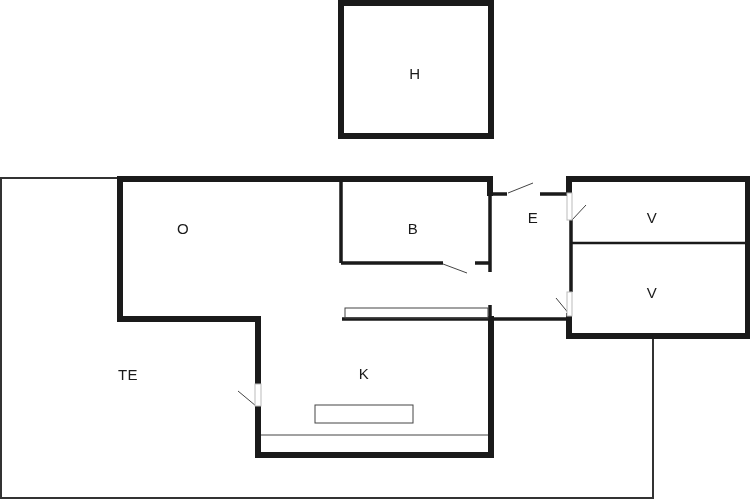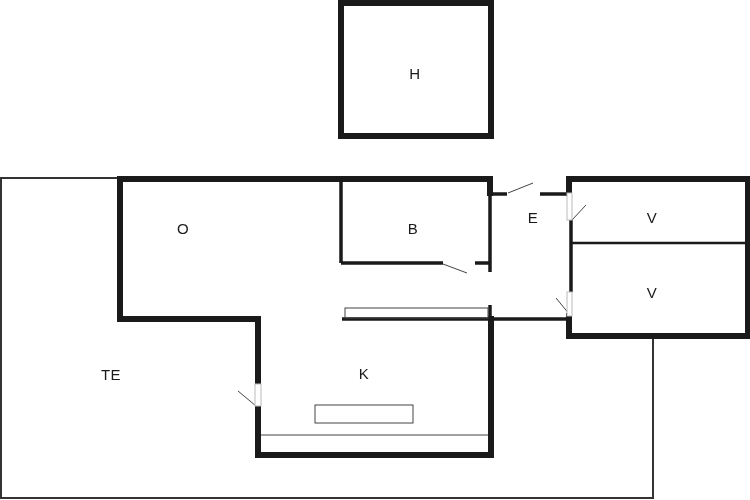--- a/index.html
+++ b/index.html
@@ -97,13 +97,13 @@
   </g>
 </svg>
 
 <div class="label" style="left:415px; top:73px;">H</div>
 <div class="label" style="left:183px; top:228px;">O</div>
 <div class="label" style="left:413px; top:228px;">B</div>
 <div class="label" style="left:533px; top:217px;">E</div>
 <div class="label" style="left:652px; top:217px;">V</div>
 <div class="label" style="left:652px; top:292px;">V</div>
 <div class="label" style="left:364px; top:373px;">K</div>
-<div class="label" style="left:111px; top:374px;">TE</div>
+<div class="label" style="left:128px; top:374px;">TE</div>
 
 </body></html>

